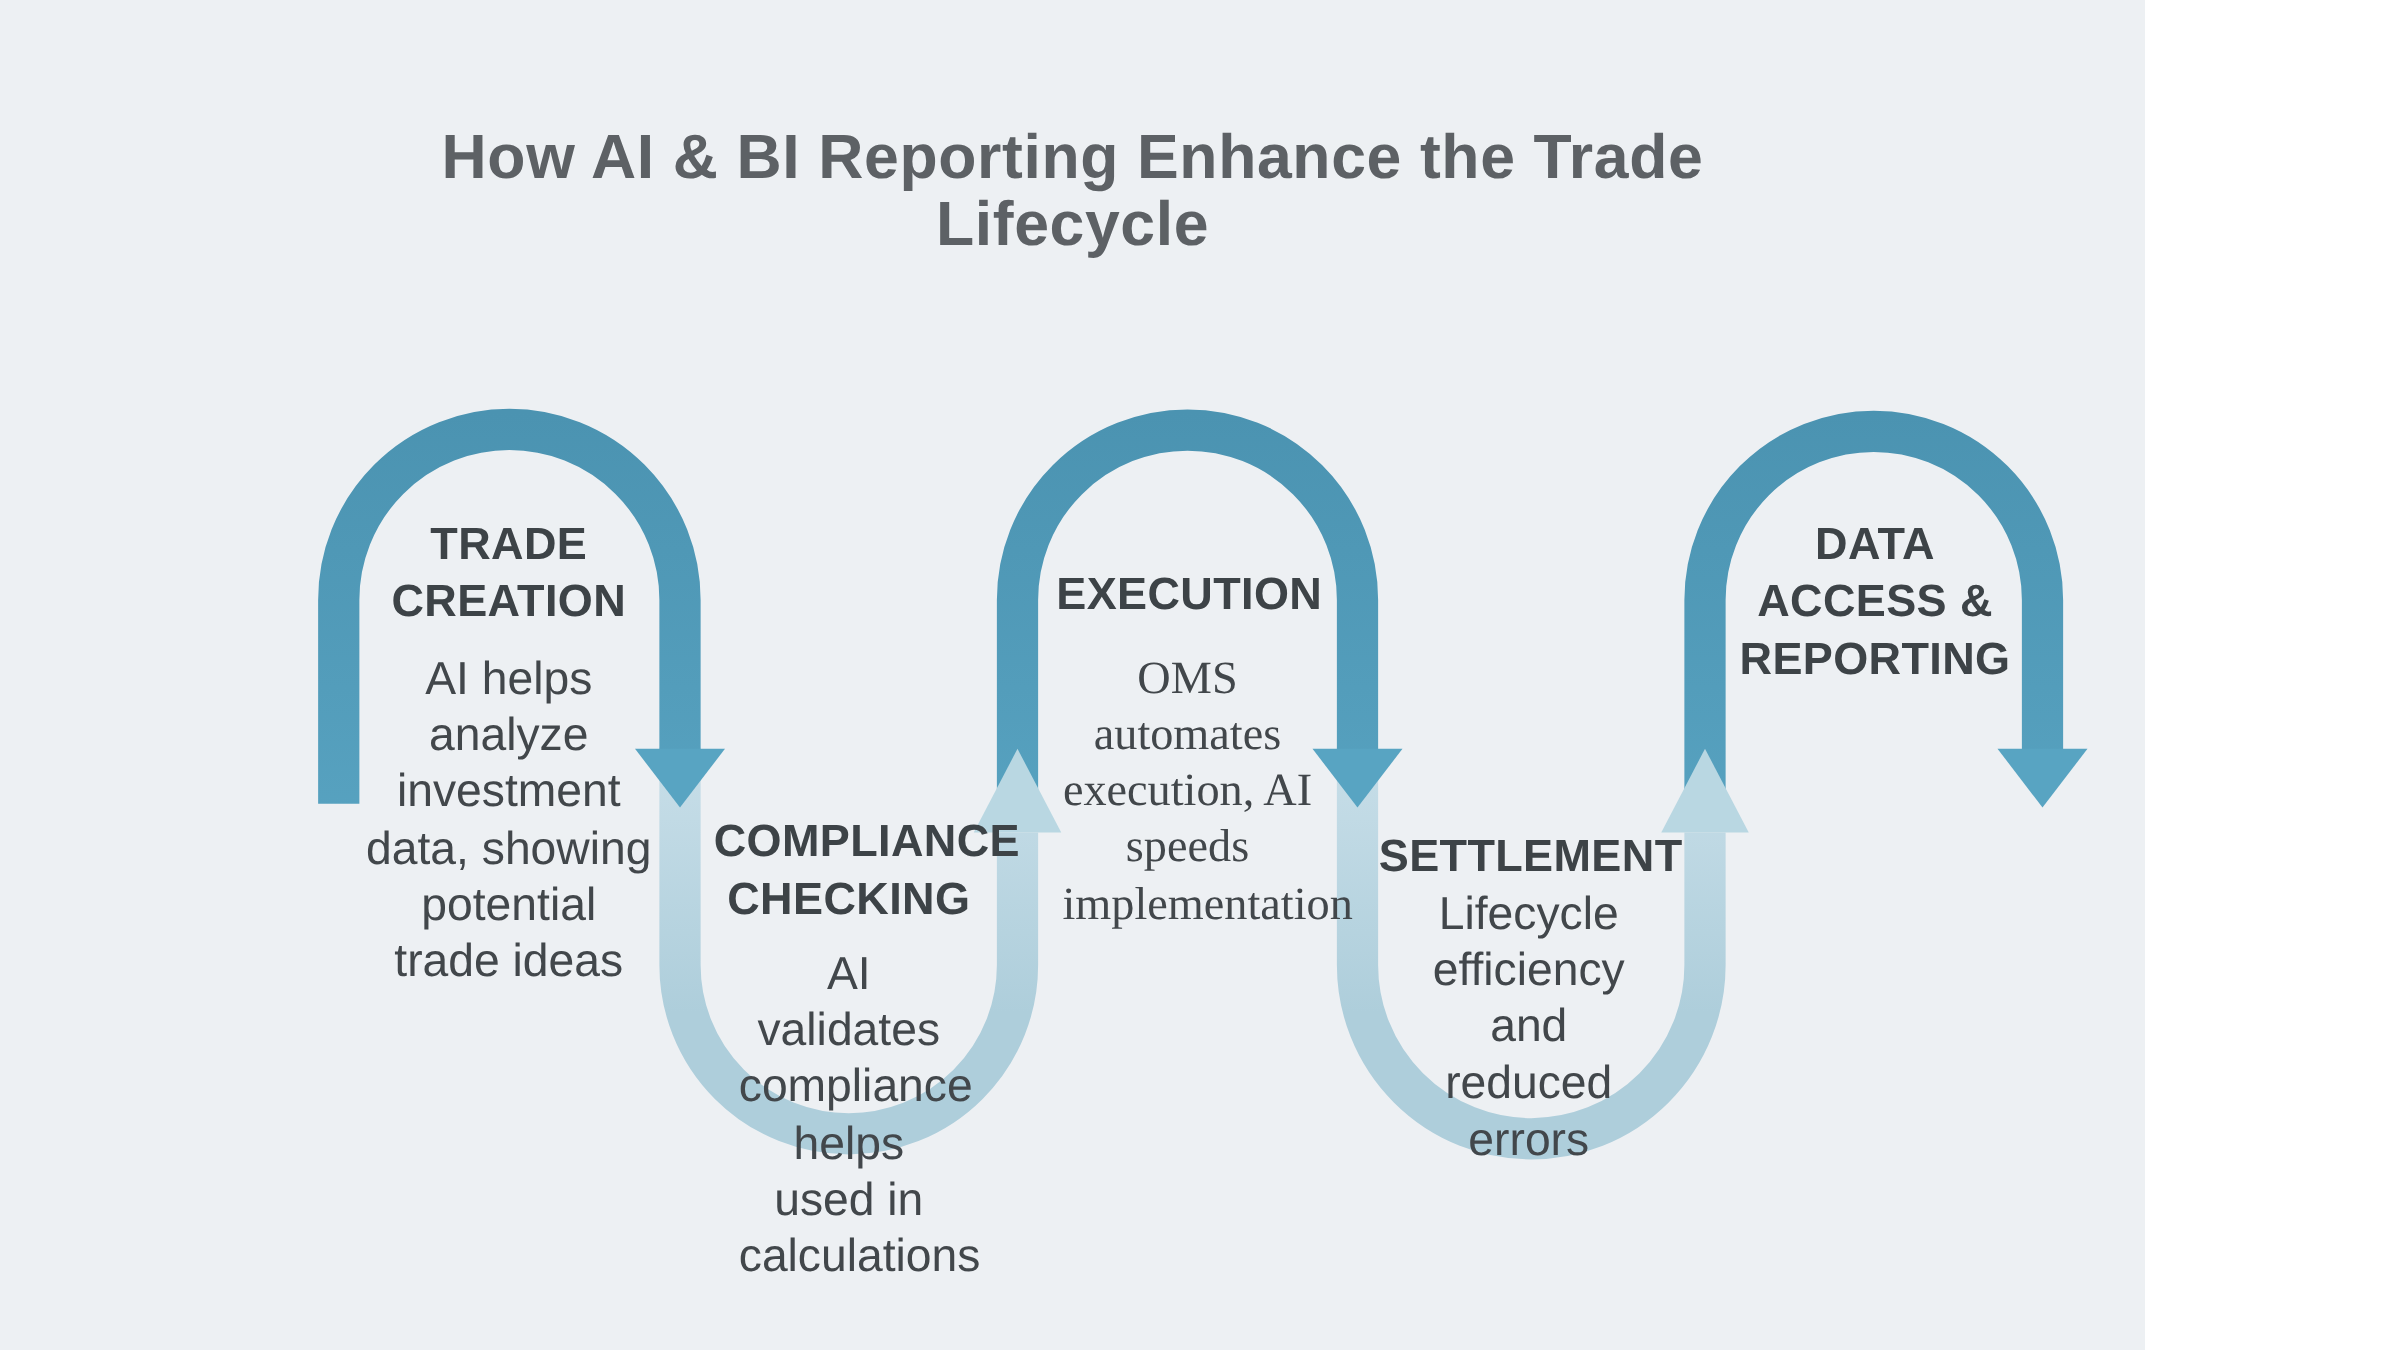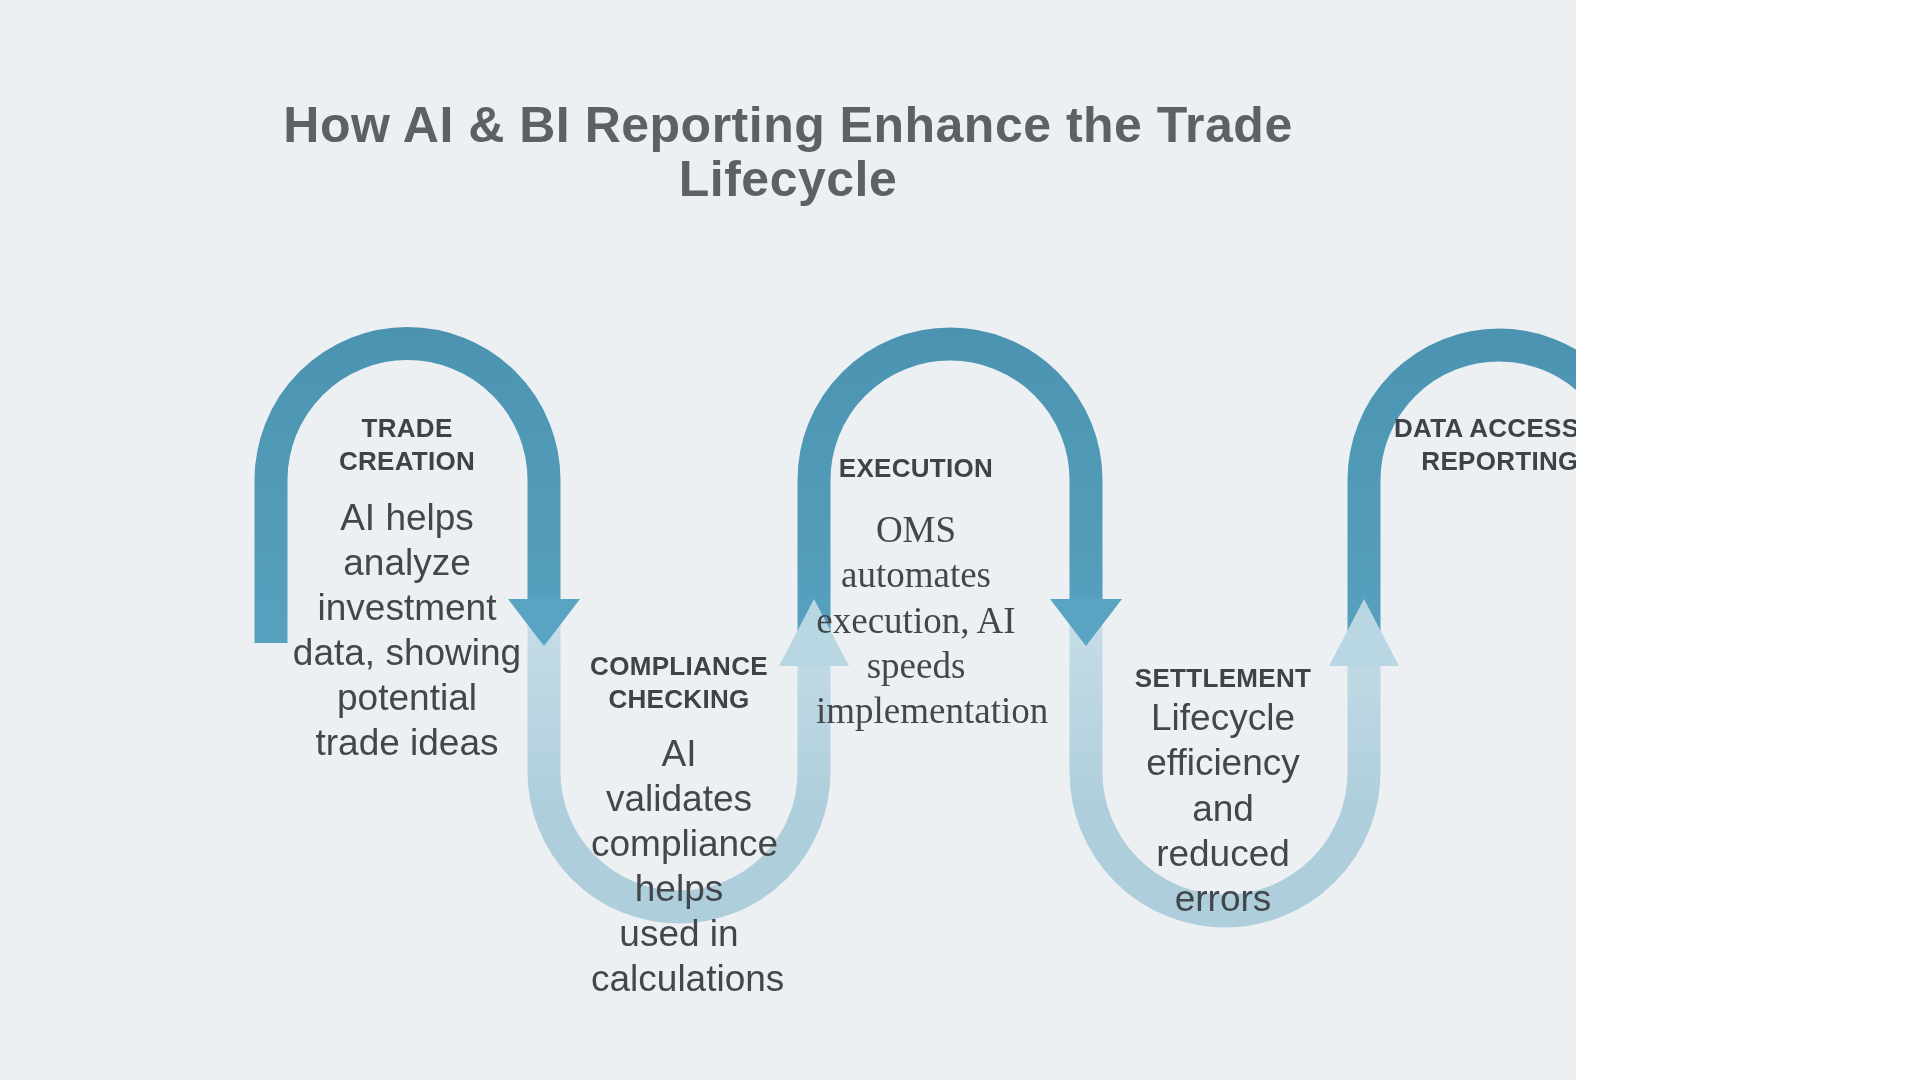--- a/index.html
+++ b/index.html
@@ -1,18 +1,18 @@
 <!DOCTYPE html>
 <html style="--bg: #edf0f3; --arch-dark: #4b93b1; --arch-dark-bottom: #57a2c0; --arrow-dark: #58a4c2; --arch-light: #aecedb; --arch-light-pale: #c9dfe9; --arrow-light: #b9d7e2; --title-color: #5d6165; --heading-color: #3d4347; --body-color: #42474b;"><head>
 <meta charset="utf-8">
 <style>
   html, body { margin: 0; padding: 0; }
   .canvas {
     position: relative;
-    width: 1576px;
+    width: 1716px;
     height: 1080px;
     background: var(--bg, #edf0f3);
     font-family: "Liberation Sans", "DejaVu Sans", sans-serif;
     overflow: hidden;
   }
   .page-title {
     position: absolute;
     top: 98px;
     left: 0;
     width: 100%;
@@ -26,21 +26,21 @@
     letter-spacing: 0.5px;
     line-height: 1.08;
     color: var(--title-color, #5d6165);
   }
   svg.flow { position: absolute; top: 0; left: 0; }
   .stage {
     position: absolute;
     text-align: center;
   }
   .stage-title {
-    font-size: 26px;
+    font-size: 36px;
     font-weight: bold;
     letter-spacing: 0.3px;
     line-height: 1.28;
     color: var(--heading-color, #3d4347);
     margin: 0 auto;
   }
   .stage-description {
     font-size: 37px;
     line-height: 1.22;
     color: var(--body-color, #42474b);
@@ -86,21 +86,21 @@
   <div class="stage" style="left:292px; top:412px; width:230px;">
     <div class="stage-title" style="max-width:200px; margin-bottom:16px;">TRADE CREATION</div>
     <div class="stage-description" style="max-width:230px;">AI helps analyze investment data, showing potential trade ideas</div>
   </div>
 
   <div class="stage" style="left:571px; top:650px; width:216px;">
     <div class="stage-title" style="max-width:216px; margin-bottom:14px;">COMPLIANCE CHECKING</div>
     <div class="stage-description" style="max-width:176px;">AI validates compliance helps used in calculations</div>
   </div>
 
-  <div class="stage" style="left:811px; top:452px; width:210px;">
+  <div class="stage" style="left:845px; top:452px; width:210px;">
     <div class="stage-title" style="margin-bottom:22px;">EXECUTION</div>
     <div class="stage-description" style="max-width:200px;font-family:Liberation Serif, serif;">OMS automates execution, AI speeds implementation</div>
   </div>
 
   <div class="stage" style="left:1103px; top:662px; width:240px;">
     <div class="stage-title" style="">SETTLEMENT</div>
     <div class="stage-description" style="max-width:192px;">Lifecycle efficiency and reduced errors</div>
   </div>
 
   <div class="stage" style="left:1384px; top:412px; width:232px;">

